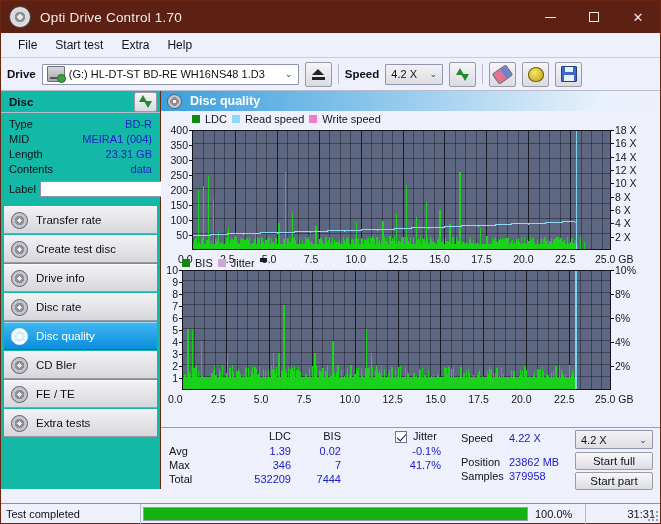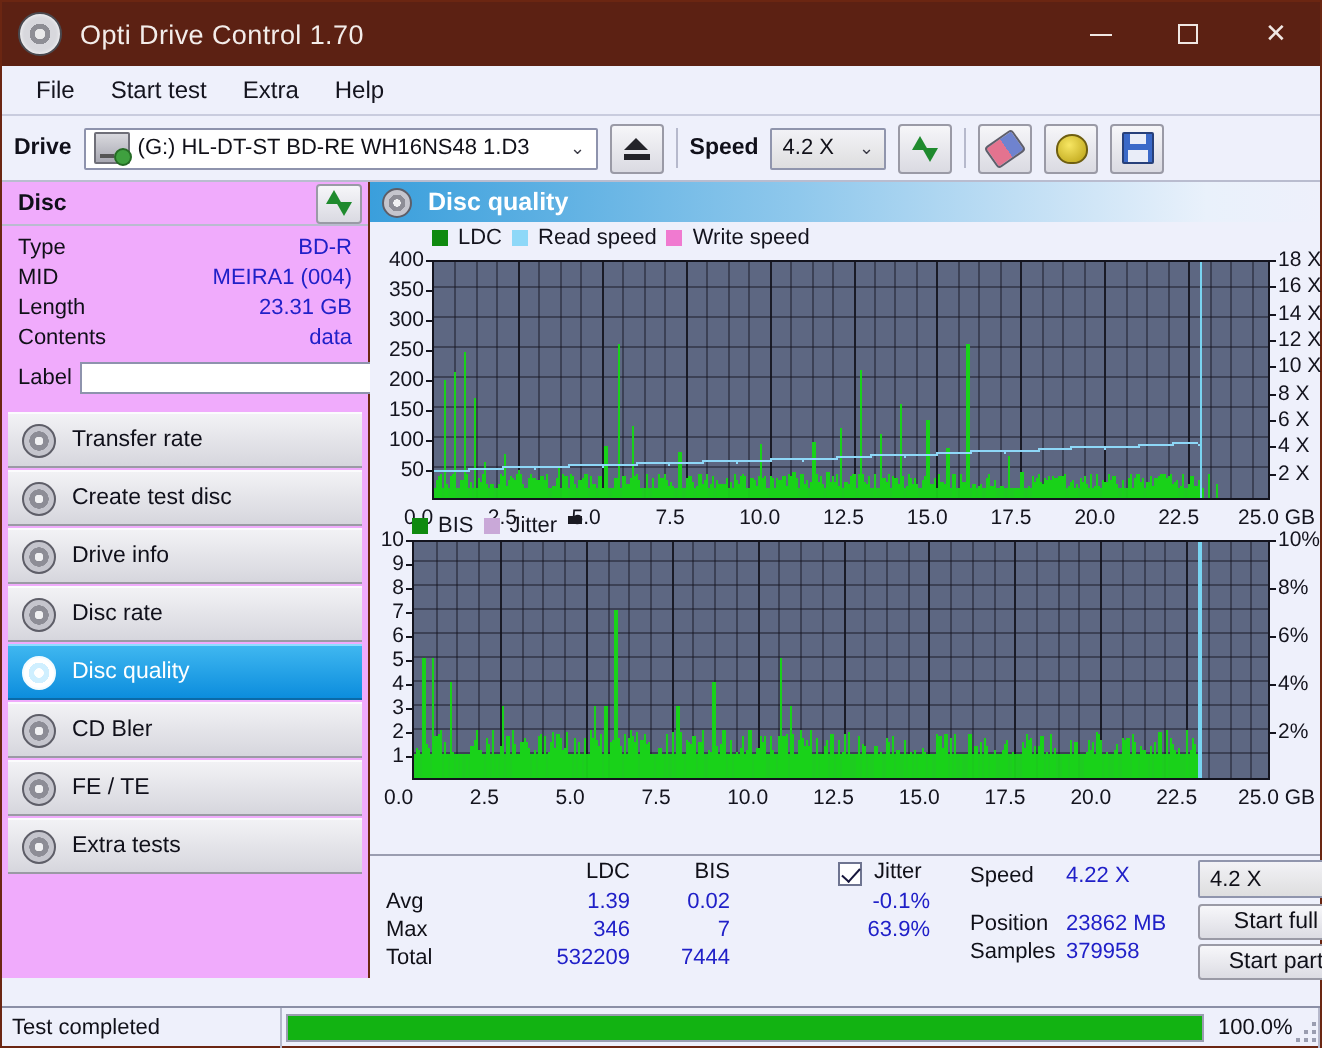--- a/index.html
+++ b/index.html
@@ -102,23 +102,23 @@
     border:1px solid #6e5e10;
   }
   .ic-save{
     width:14px;height:14px;background:#3a69c8;border:1px solid #27407a;position:relative;border-radius:1px;
   }
   .ic-save:before{content:"";position:absolute;left:3px;top:0;width:8px;height:5px;background:#e9edf8;}
   .ic-save:after{content:"";position:absolute;left:2px;bottom:0;width:10px;height:6px;background:#e9edf8;}
   
   .body{display:flex;height:398px;}
   .sidebar{
-    width:184px;flex:0 0 auto;box-sizing:border-box;
+    width:160px;flex:0 0 auto;box-sizing:border-box;
     border-right:1px solid #6b2612;
-    background:#f0abfc;display:flex;flex-direction:column;
+    background:#14b8a6;display:flex;flex-direction:column;
   }
   .disc-head{
     height:22px;display:flex;align-items:center;justify-content:space-between;
     padding:0 3px 0 8px;border-bottom:1px solid #b9bccf;box-sizing:border-box;
   }
   .disc-head .lbl-bold{font-size:11.5px;}
   .disc-info{padding:4px 8px 5px 8px;}
   .row{display:flex;justify-content:space-between;line-height:14px;margin-bottom:1px;}
   .row .k{color:#101018;font-size:11px;}
   .row .v{color:#2020c8;font-size:11px;}
@@ -1555,21 +1555,21 @@
         <span class="st" style="left:252px;top:2px;">Jitter</span>
 
         <span class="st" style="left:8px;top:17px;">Avg</span>
         <span class="stv" style="left:84px;top:17px;width:46px;">1.39</span>
         <span class="stv" style="left:140px;top:17px;width:40px;">0.02</span>
         <span class="stv" style="left:232px;top:17px;width:48px;">-0.1%</span>
 
         <span class="st" style="left:8px;top:31px;">Max</span>
         <span class="stv" style="left:84px;top:31px;width:46px;">346</span>
         <span class="stv" style="left:140px;top:31px;width:40px;">7</span>
-        <span class="stv" style="left:232px;top:31px;width:48px;">63.9%</span>
+        <span class="stv" style="left:232px;top:31px;width:48px;">41.7%</span>
 
         <span class="st" style="left:8px;top:45px;">Total</span>
         <span class="stv" style="left:70px;top:45px;width:60px;">532209</span>
         <span class="stv" style="left:134px;top:45px;width:46px;">7444</span>
 
         <span class="st" style="left:300px;top:4px;">Speed</span>
         <span class="stv" style="left:348px;top:4px;width:60px;text-align:left;">4.22 X</span>
         <span class="st" style="left:300px;top:28px;">Position</span>
         <span class="stv" style="left:348px;top:28px;width:70px;text-align:left;">23862 MB</span>
         <span class="st" style="left:300px;top:42px;">Samples</span>
@@ -1592,20 +1592,23 @@
   <div class="statusbar">
     <div class="sb-cell b" style="width:140px;">
         <span>Test completed</span>
       </div>
     <div class="progress-outer">
       <div class="progress-fill" id="progfill" style="width: 100%;"></div>
     </div>
     <div class="sb-cell b" style="width:56px;">
         <span>100.0%</span>
       </div>
+    <div class="sb-cell" style="width:74px;justify-content:flex-end;">
+        <span>31:31</span>
+      </div>
     <span class="grip">
       <i style="right:0;bottom:0"></i>
         <i style="right:4px;bottom:0"></i>
         <i style="right:8px;bottom:0"></i>
       <i style="right:0;bottom:4px"></i>
         <i style="right:4px;bottom:4px"></i>
         <i style="right:0;bottom:8px"></i>
     </span>
   </div>
 </div>

